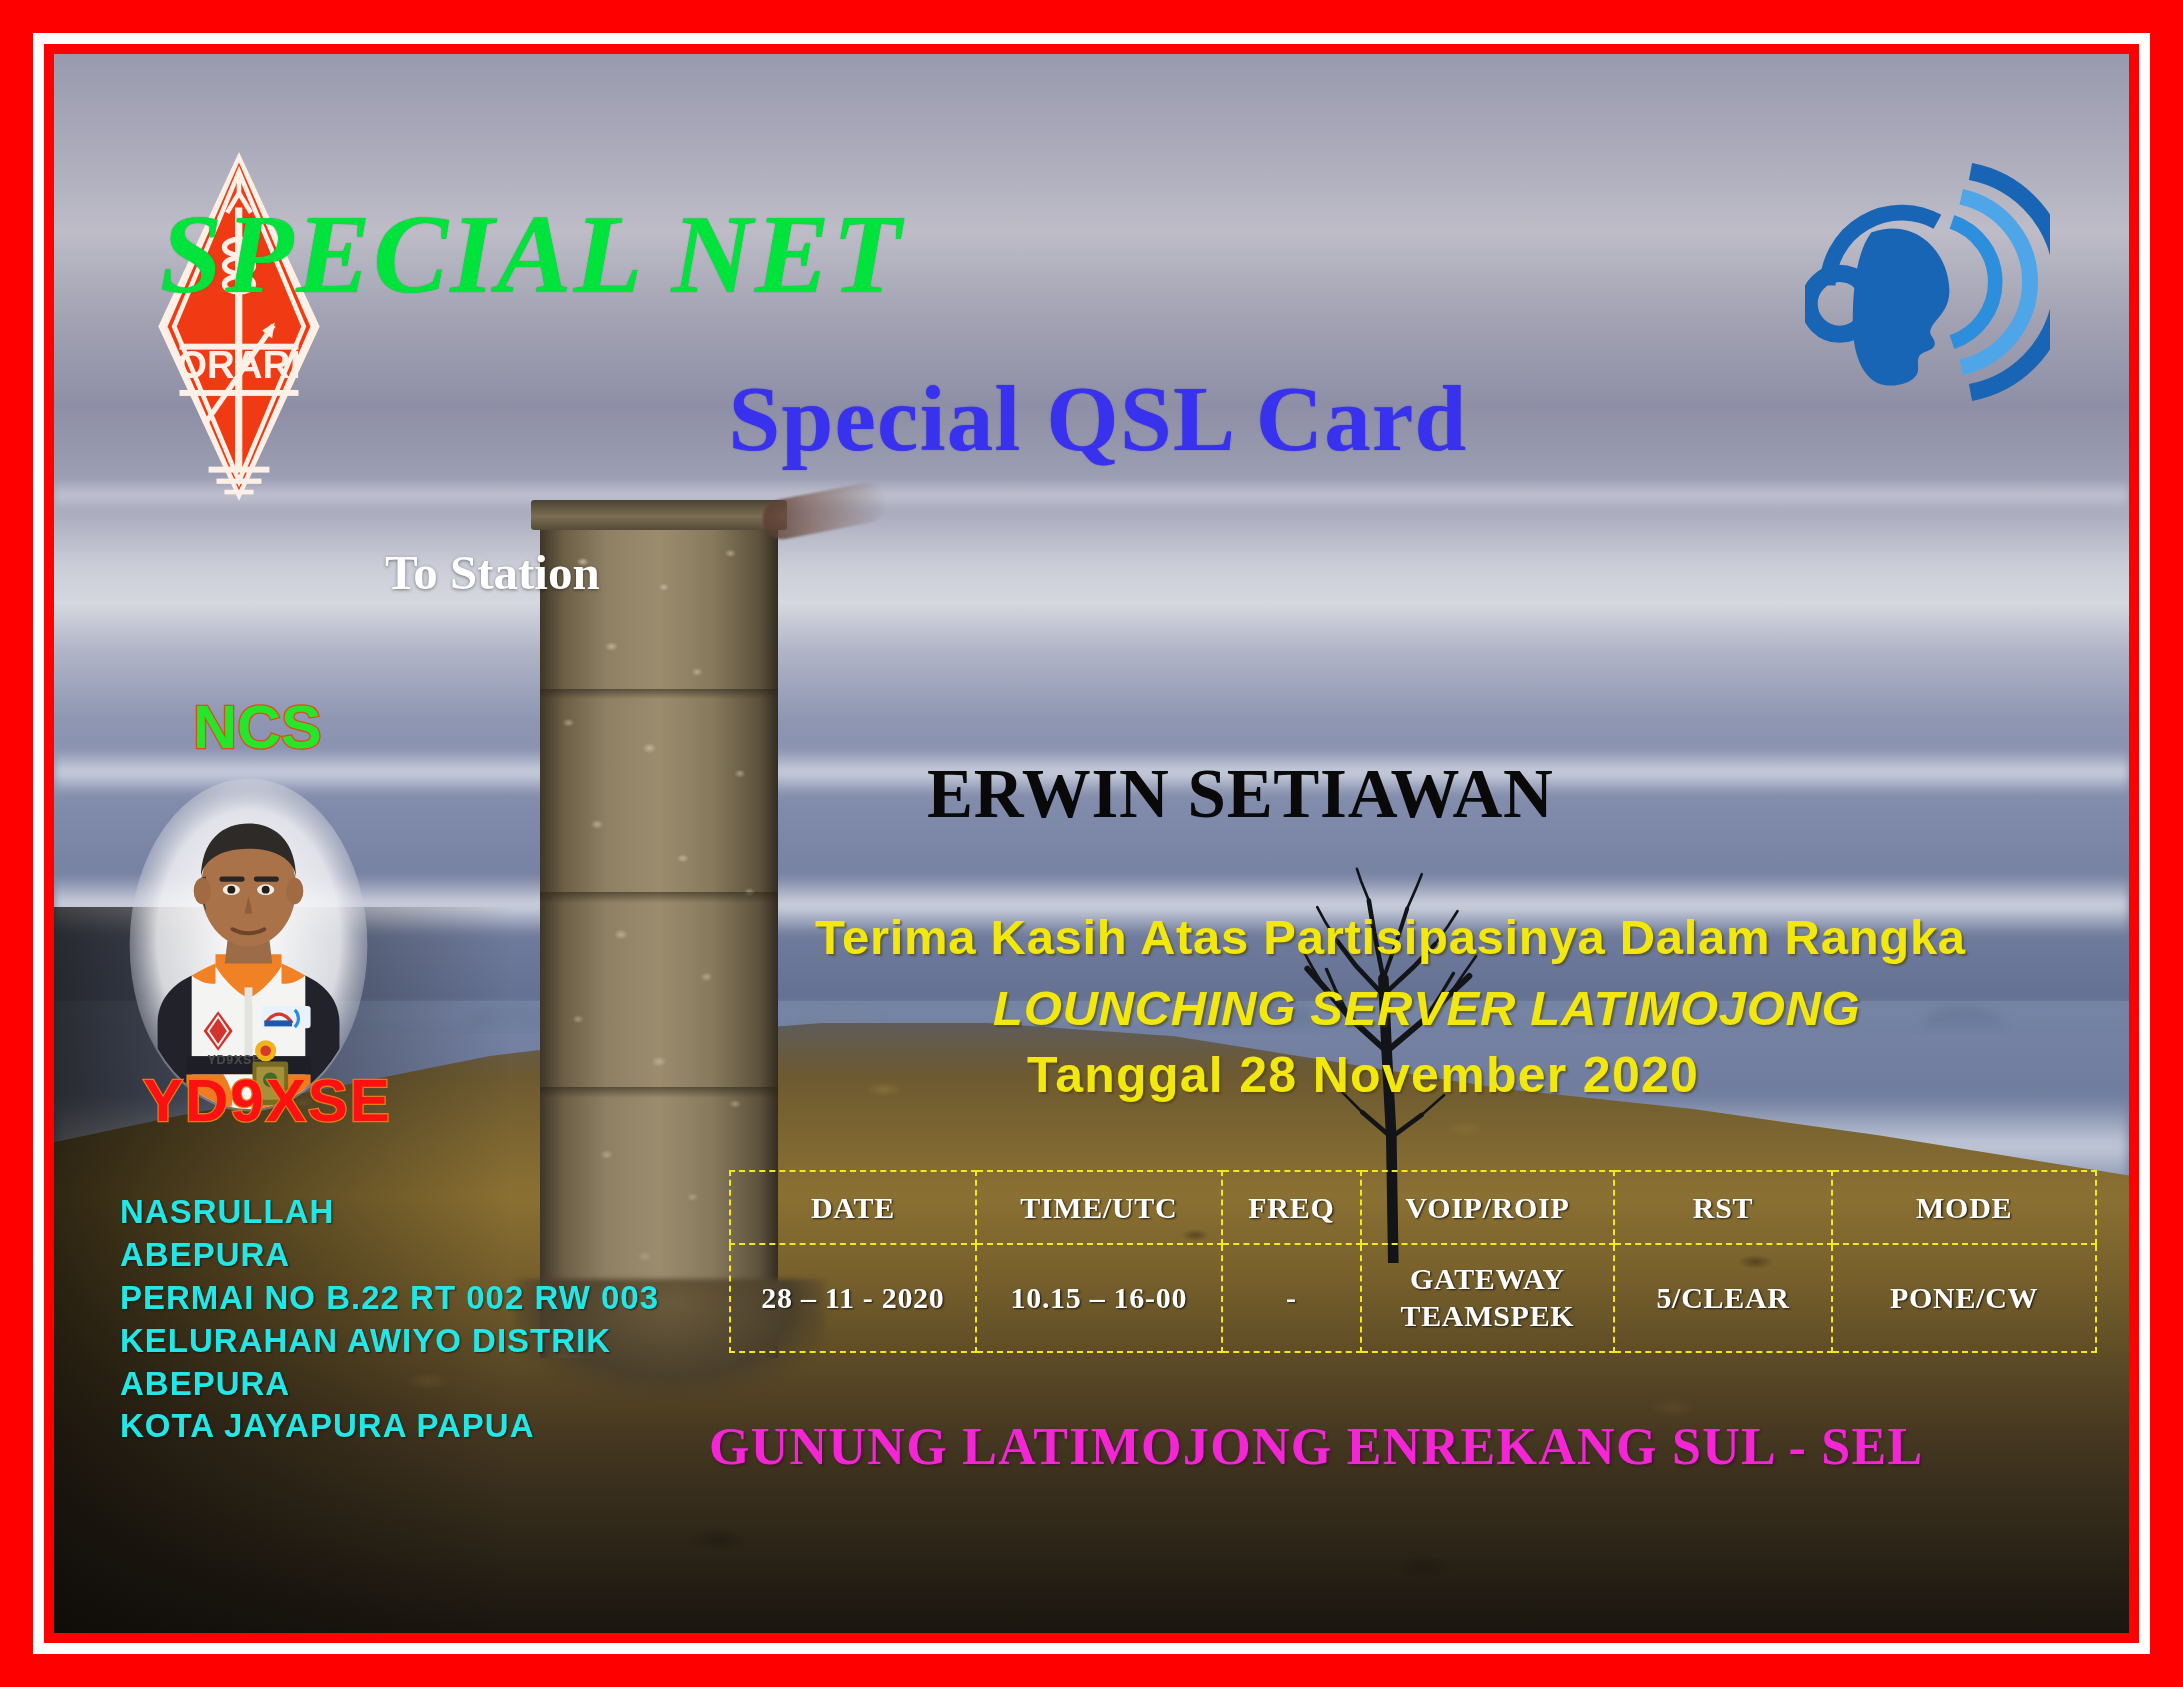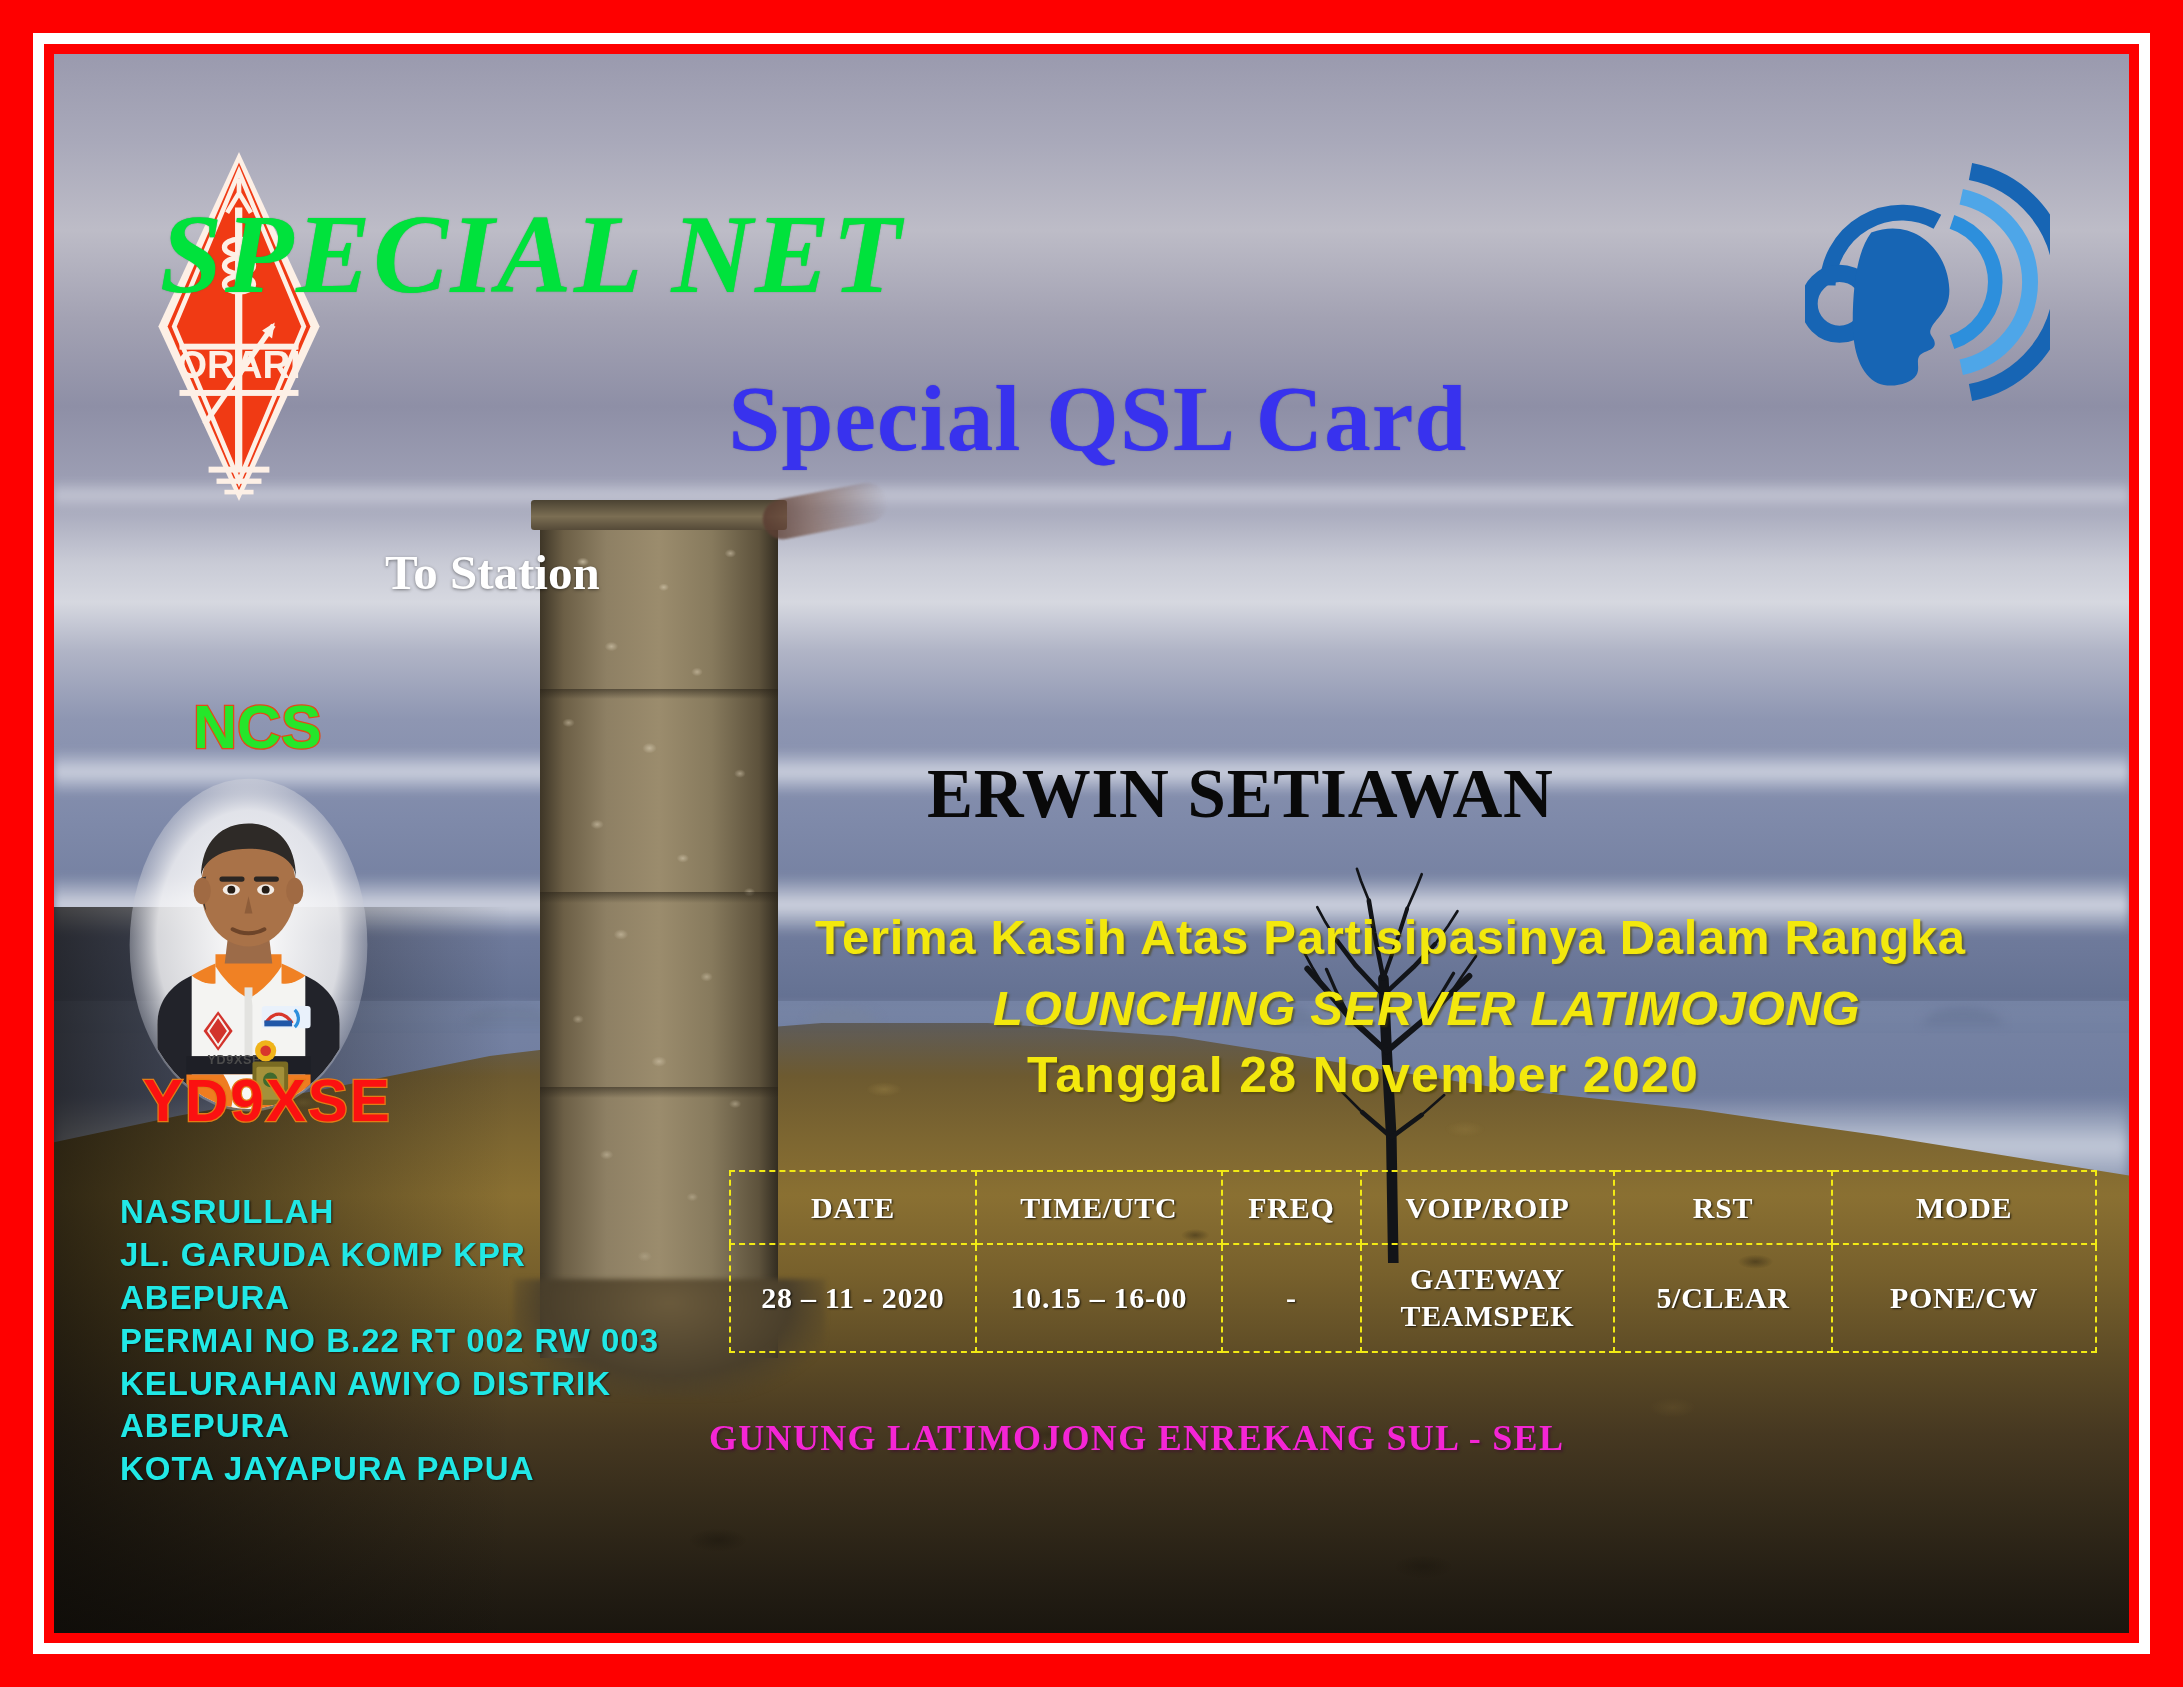--- a/index.html
+++ b/index.html
@@ -297,21 +297,21 @@
     letter-spacing:0.7px;
     text-shadow:1.3px 1.3px 2px rgba(0,0,0,.7);
     padding:0;
   }
   .qso tr.head td{height:71px;vertical-align:middle;}
   .qso tr.body td{height:106px;vertical-align:middle;line-height:1.22;}
 
   .mountain-line{
     position:absolute;left:655px;top:1363px;
     font-family:"Liberation Serif",serif;font-weight:bold;
-    font-size:36px;letter-spacing:1.3px;color:#f425d5;
+    font-size:52px;letter-spacing:1.3px;color:#f425d5;
     text-shadow:2px 2px 2.6px rgba(60,0,50,.45);
   }
 
   .slogan{
     position:absolute;left:76px;top:1576px;
     font-family:"Liberation Serif",serif;font-weight:bold;
     font-size:49px;letter-spacing:0.7px;color:#ef7a1c;
     text-shadow:2px 2px 2.6px rgba(0,0,0,.55);
   }
   .webaddr{
@@ -502,21 +502,20 @@
         <rect x="196" y="448" width="54" height="66" rx="4" fill="#7a6b22"></rect>
         <rect x="202" y="456" width="42" height="50" rx="3" fill="#a4913a"></rect>
         <circle cx="223" cy="476" r="11" fill="#3f6a2e"></circle>
       </g>
     </svg>
 
     <div class="photo-callsign">YD9XSE</div>
 
     <div class="addr">
       <div>NASRULLAH</div>
-      <div>JL. GARUDA KOMP KPR</div>
       <div>ABEPURA</div>
       <div>PERMAI NO B.22 RT 002 RW 003</div>
       <div>KELURAHAN AWIYO DISTRIK</div>
       <div>ABEPURA</div>
       <div>KOTA JAYAPURA PAPUA</div>
     </div>
 
     <div class="thanks">Terima Kasih Atas Partisipasinya Dalam Rangka</div>
     <div class="launch">LOUNCHING SERVER LATIMOJONG</div>
     <div class="tanggal">Tanggal  28  November  2020</div>

